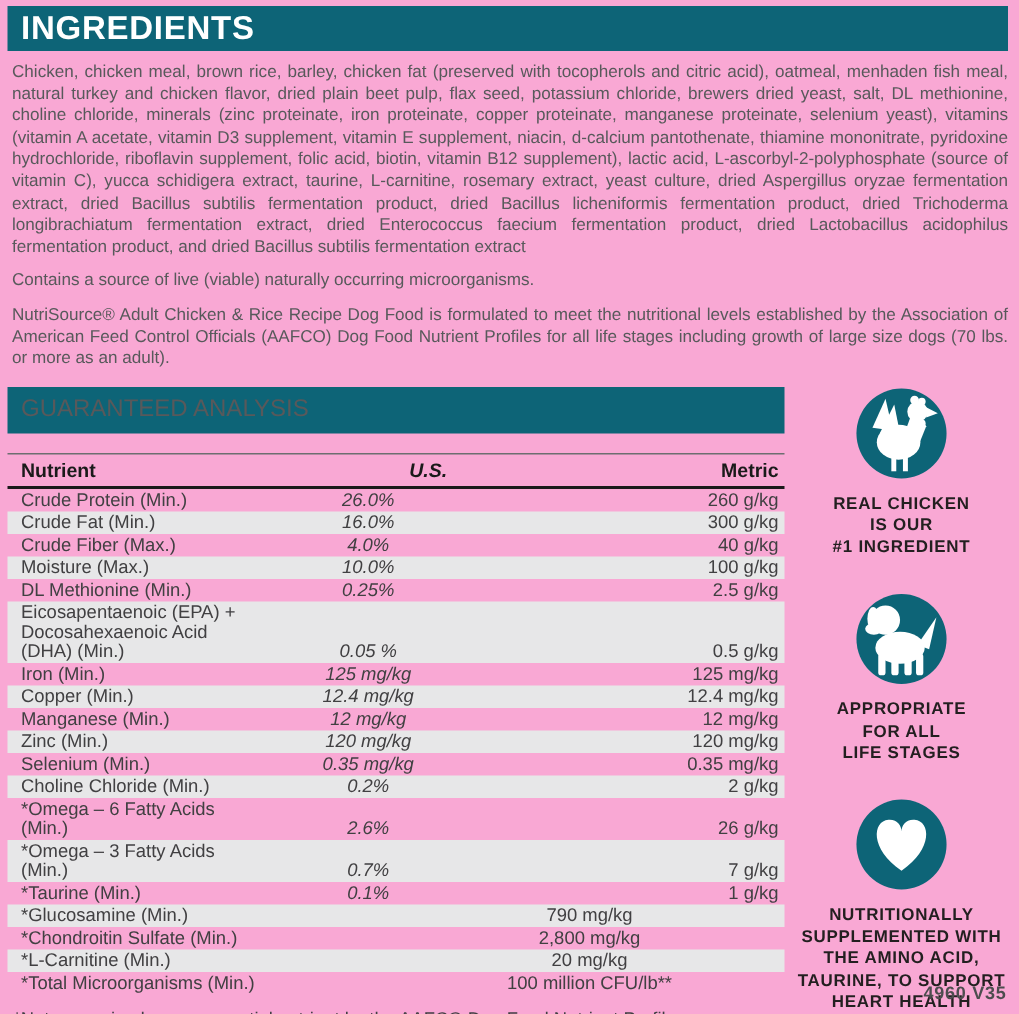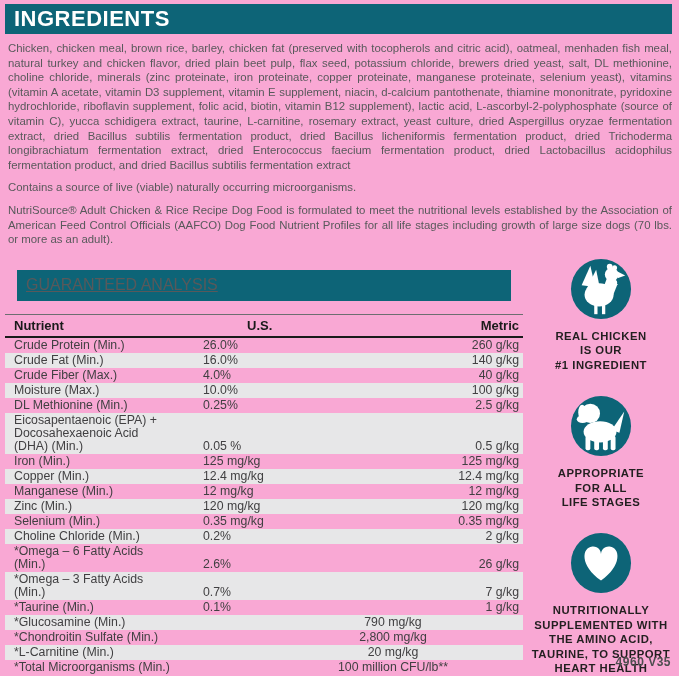--- a/index.html
+++ b/index.html
@@ -18,32 +18,32 @@
   }
   .body-text {
     margin:7px 7px 0 8px; font-size:11.4px; line-height:14.6px;
     color:#58595b; text-align:justify;
   }
   .single-line { text-align:left; margin-top:8px; }
   .aafco { margin-top:8px; }
 
   .lower { display:flex; margin-top:11px; padding-left:5px; }
   .left-col { width:518px; }
-  .ga-bar { margin:12px; height:31px; background:#0d6477; display:flex; align-items:center; padding-left:9px;text-decoration:underline; }
+  .ga-bar { margin:0; height:31px; background:#0d6477; display:flex; align-items:center; padding-left:9px; }
 
   .ga-table { margin-top:13px; border-top:1px solid #6d6e70; }
   .ga-header {
     display:flex; align-items:flex-end; font-weight:bold; color:#1a1a1a; font-size:13px;
     padding:3px 4px 3px 9px; border-bottom:2.5px solid #1a1a1a;
   }
   .ga-row { display:flex; align-items:flex-end; font-size:12.3px; line-height:13px;
     color:#414042; padding:1px 4px 1px 9px;gap:44px; }
   .ga-row.stripe { background:#e7e7e8; }
   .cell-name { flex:1; white-space:pre-line; }
-  .cell-us { width:85px; text-align:left; }
+  .cell-us { width:85px; text-align:center;font-style:italic; }
   .cell-metric { width:187px; text-align:right; }
   .ga-header .cell-us { padding-right:8px; }
   .cell-span { width:272px; text-align:center; padding-left:20px; }
 
   .footnotes { margin-top:9px; padding-left:4px; font-size:12.3px; line-height:14px; color:#414042; }
   .footnote { white-space:pre-line; }
 
   .right-col { flex:1; display:flex; flex-direction:column; align-items:center; }
   .badge { display:flex; flex-direction:column; align-items:center; margin-bottom:23px; }
   .badge-circle { width:62px; height:62px; display:block; }
@@ -84,21 +84,21 @@
         </div>
         <div>
             <div class="ga-row">
               <div class="cell-name">Crude Protein (Min.)</div>
               <div class="cell-us">26.0%</div>
               <div class="cell-metric">260 g/kg</div>
             </div>
             <div class="ga-row stripe">
               <div class="cell-name">Crude Fat (Min.)</div>
               <div class="cell-us">16.0%</div>
-              <div class="cell-metric">140 g/kg</div>
+              <div class="cell-metric">300 g/kg</div>
             </div>
             <div class="ga-row">
               <div class="cell-name">Crude Fiber (Max.)</div>
               <div class="cell-us">4.0%</div>
               <div class="cell-metric">40 g/kg</div>
             </div>
             <div class="ga-row stripe">
               <div class="cell-name">Moisture (Max.)</div>
               <div class="cell-us">10.0%</div>
               <div class="cell-metric">100 g/kg</div>

